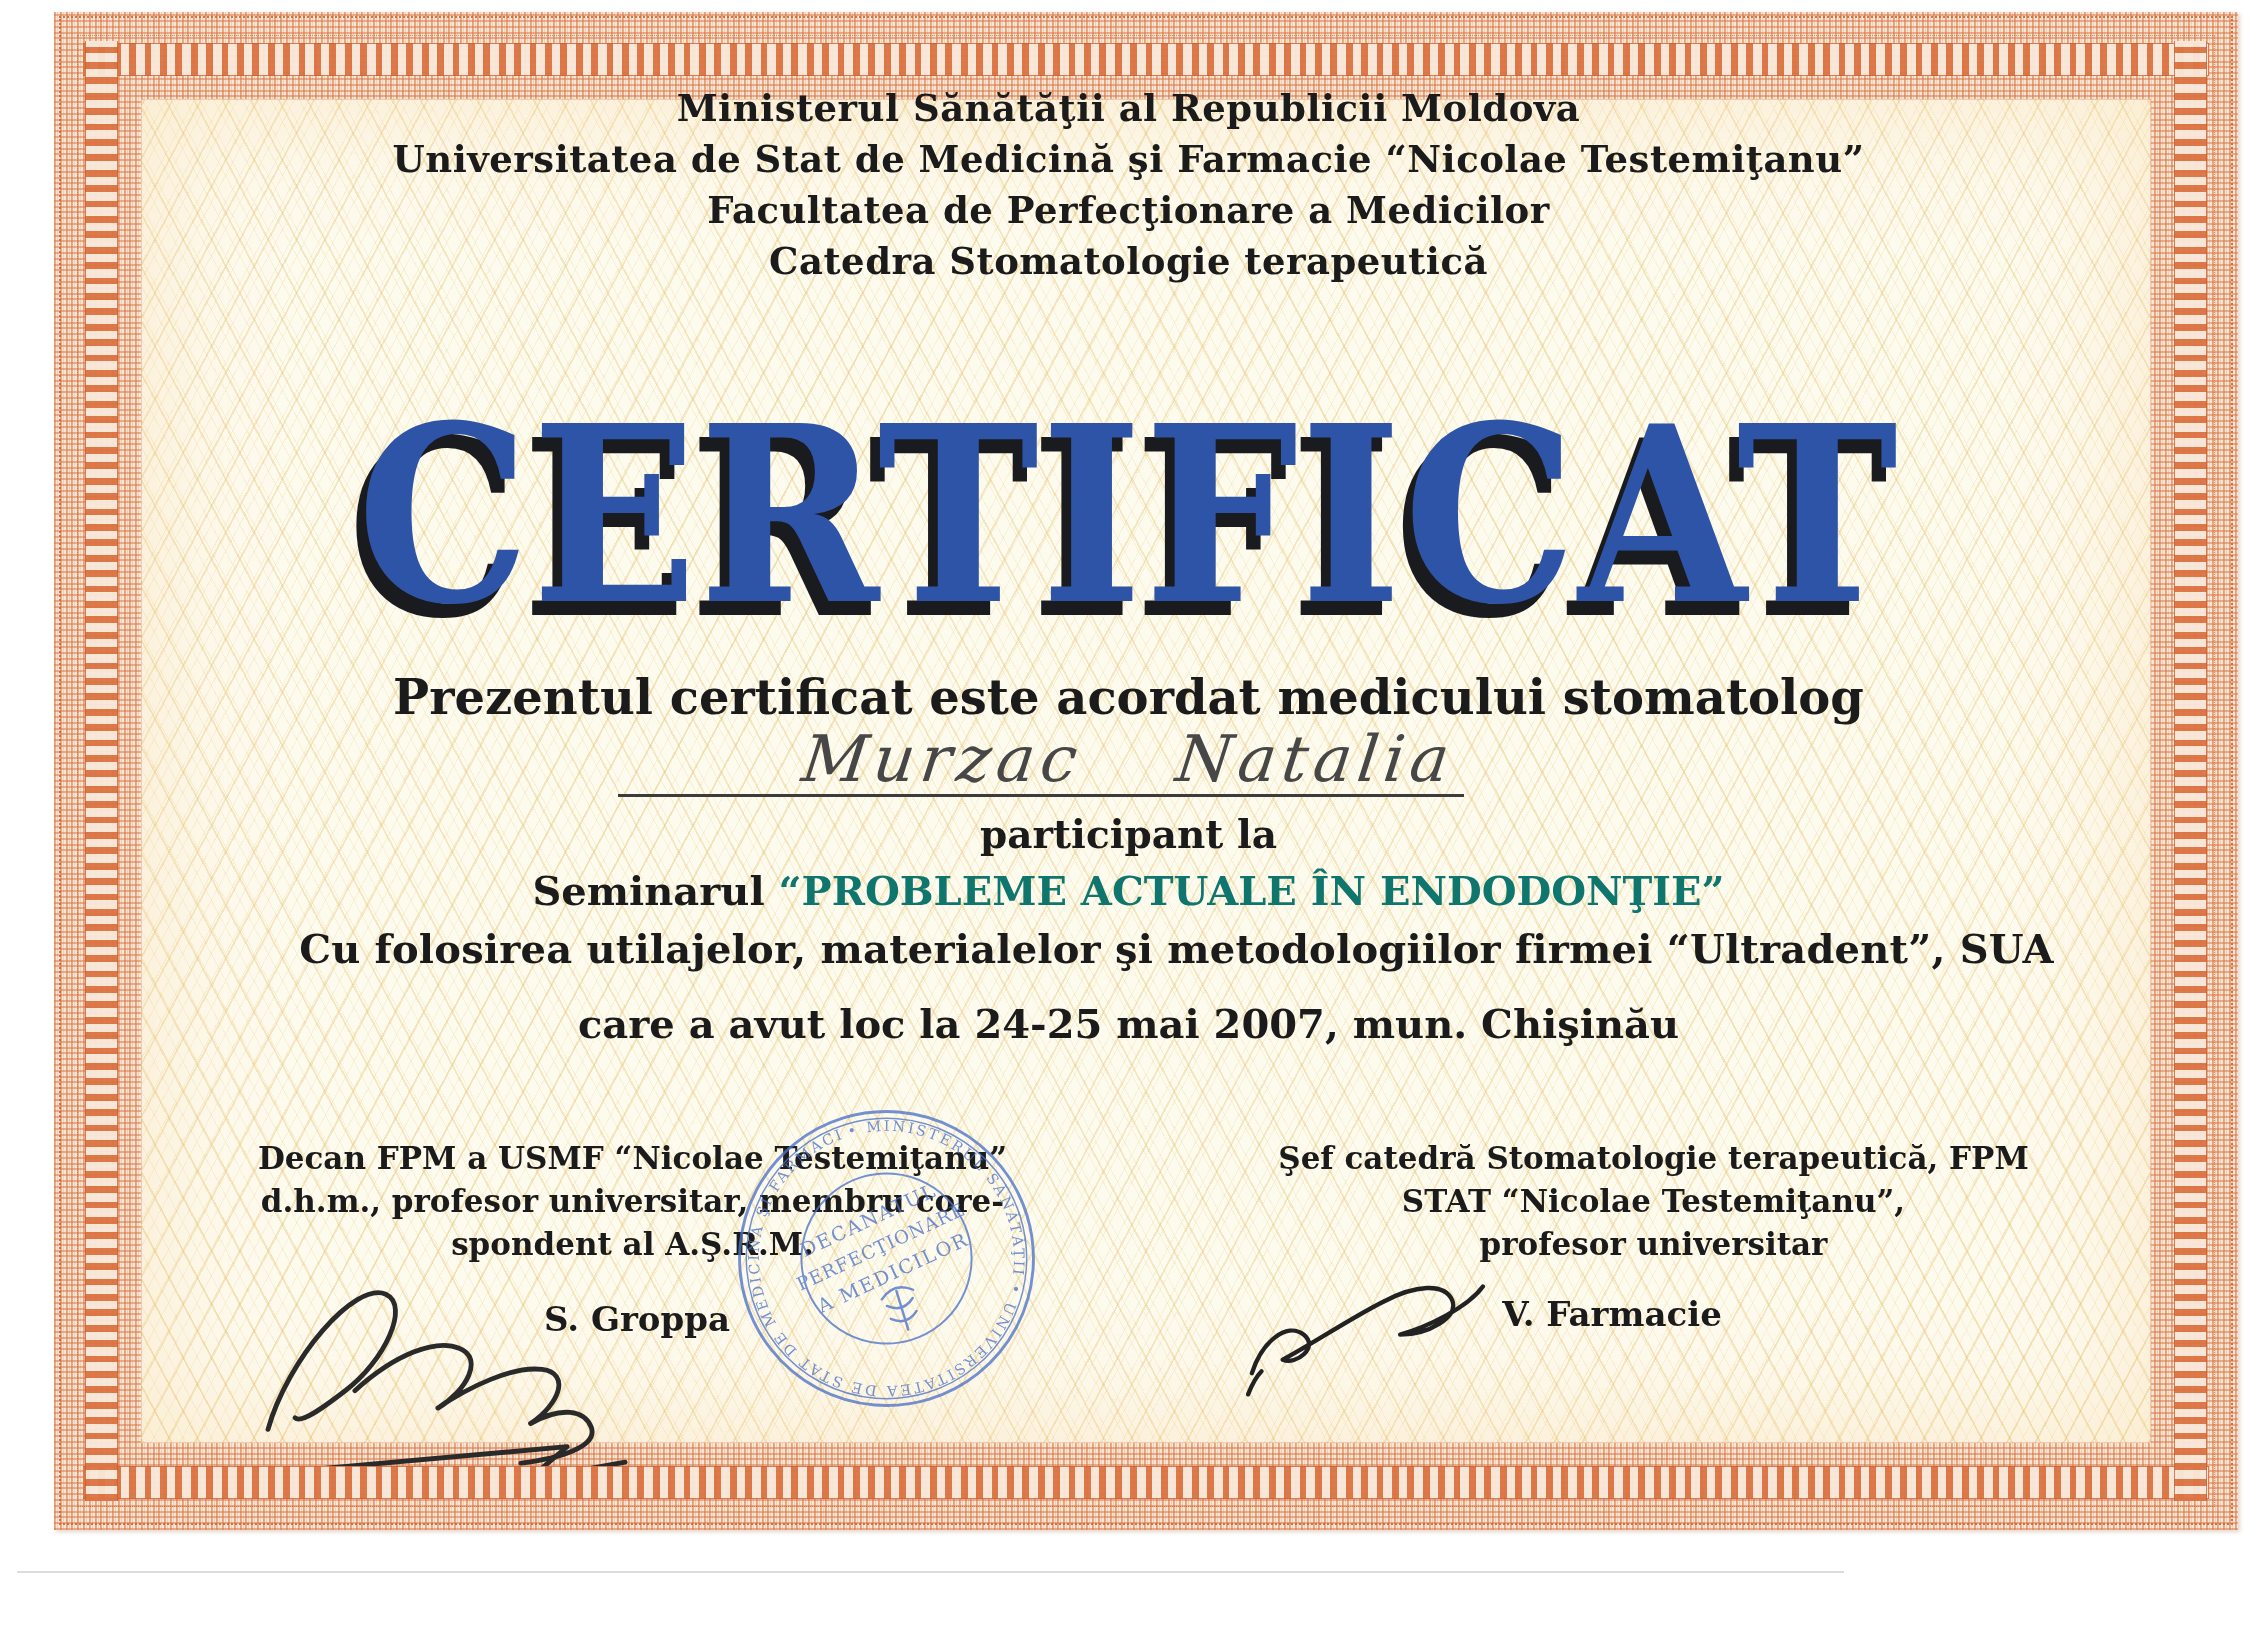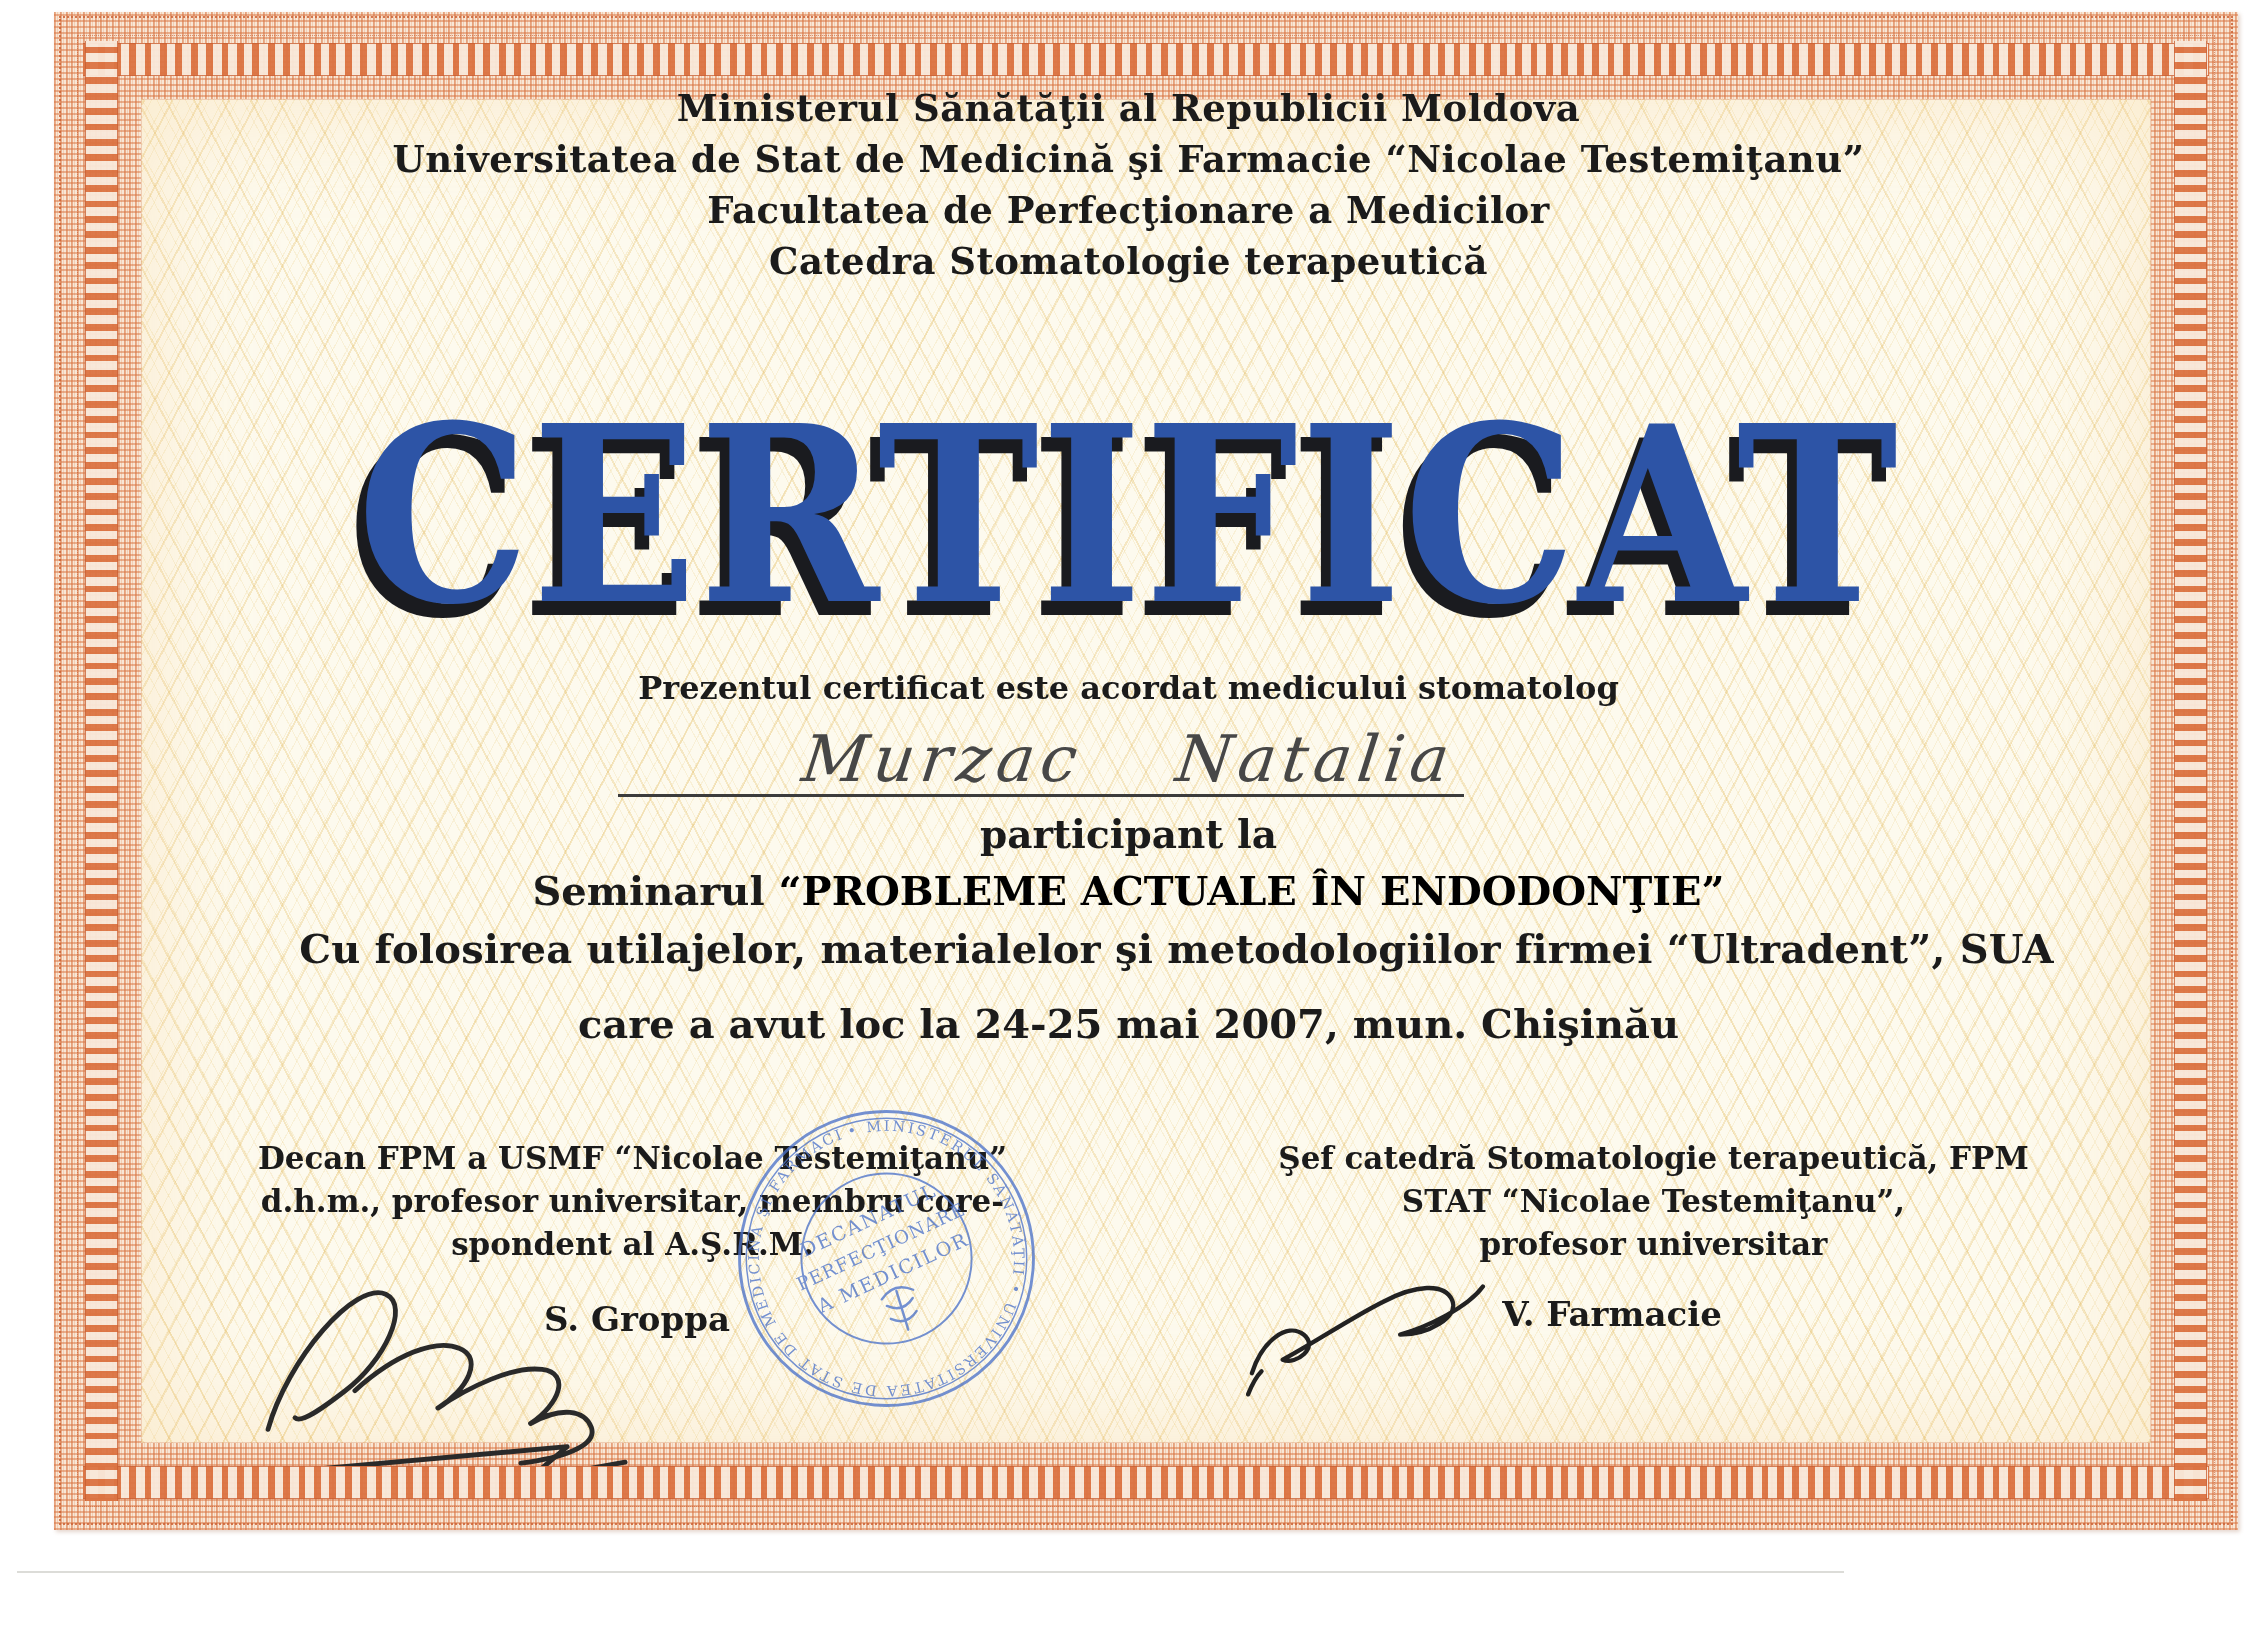--- a/index.html
+++ b/index.html
@@ -63,30 +63,30 @@
   .abs{position:absolute;left:0;width:100%;text-align:center;}
   .hdr{top:83px;font-weight:bold;font-size:37px;line-height:51px;letter-spacing:0.5px;}
   .title{
     top:394px;
     font-weight:bold;font-size:217px;line-height:1;
     letter-spacing:1.9px;white-space:nowrap;
     color:#2d54a6;
     text-shadow:-9.7px 12.6px 0 #1a1b1f;
     transform:scaleY(1.12);transform-origin:50% 0;
   }
-  .intro{top:669px;font-weight:bold;font-size:32px;}
+  .intro{top:669px;font-weight:bold;font-size:48px;}
   .recipient{
     top:722px;font-size:64px;color:#474747;
     font-style:italic;letter-spacing:5.8px;word-spacing:68px;
     transform:skewX(-7deg);font-weight:normal;
   }
   .name-underline{position:absolute;left:618px;top:794px;width:846px;height:2.9px;background:#3c3c3c;}
   .participant{top:811px;font-weight:bold;font-size:39px;}
   .seminar{top:867px;font-weight:bold;font-size:40px;}
-  .seminar .red{color:#000000;}
+  .seminar .red{color:#0f766e;}
   .materials{top:925px;font-weight:bold;font-size:40px;letter-spacing:0.2px;margin-left:48px;}
   .dateloc{top:968px;font-weight:bold;font-size:40px;margin-top:32px;}
   .role{position:absolute;top:1137px;font-weight:bold;font-size:31px;line-height:43px;text-align:center;}
   .role-left{left:193px;width:879px;}
   .role-right{left:1224px;width:859px;text-align:center;}
   .sig-name{position:absolute;font-weight:bold;font-size:34px;text-align:center;}
   .sig-name-left{left:415px;top:1299px;width:444px;}
   .sig-name-right{left:1390px;top:1294px;width:444px;}
   .sig-svg{position:absolute;}
   .sig-left{left:241px;top:1244px;}

